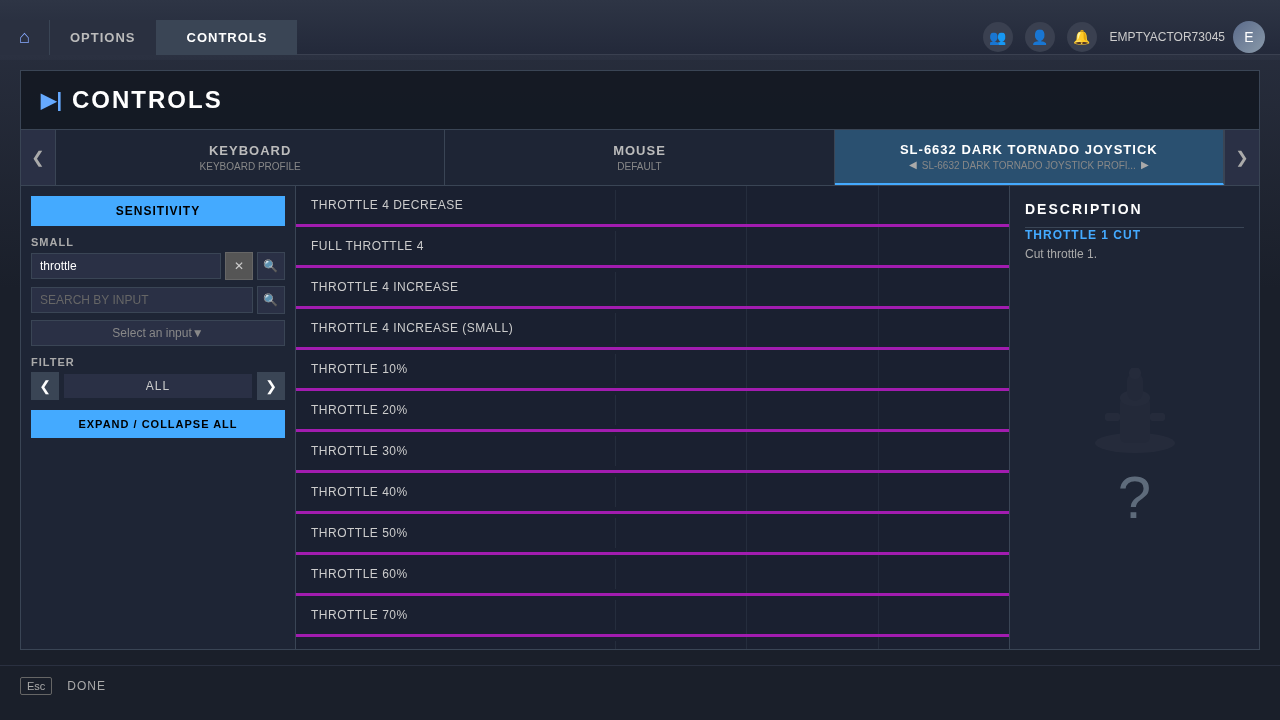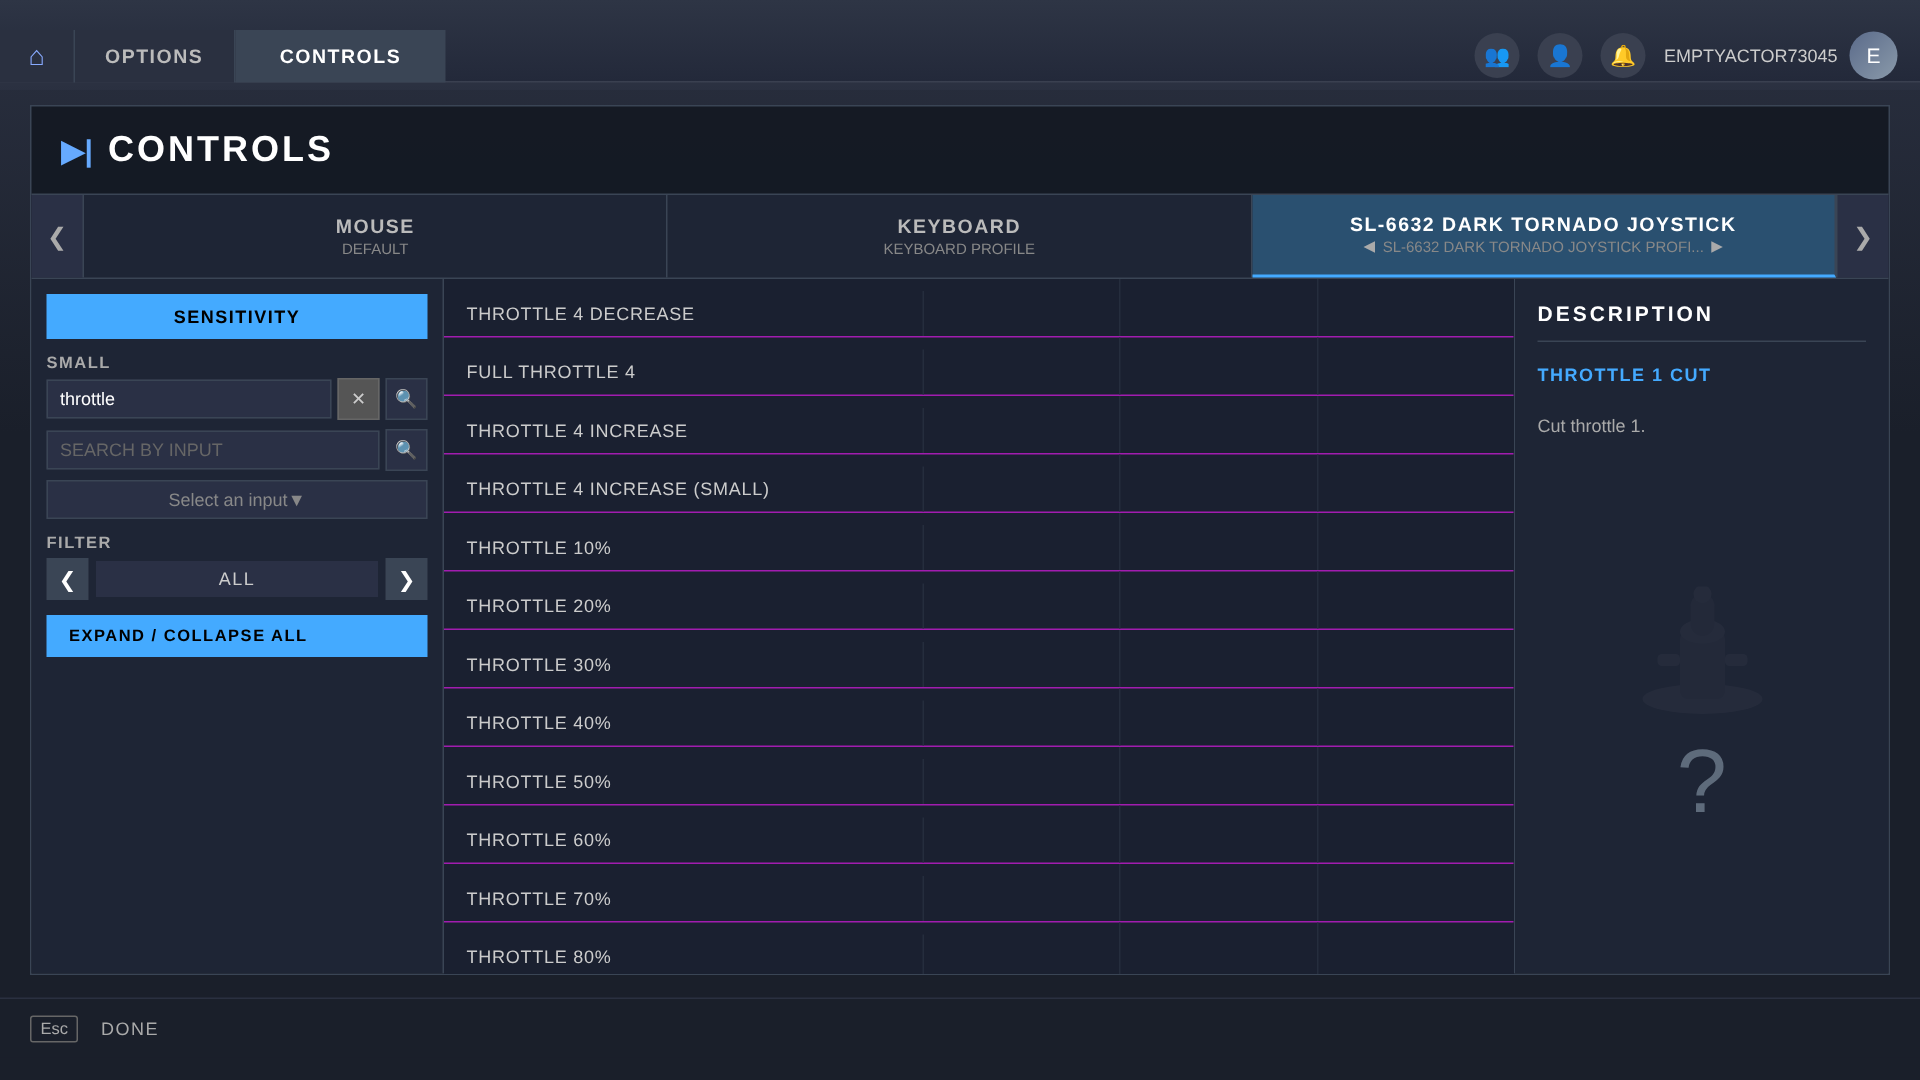--- a/index.html
+++ b/index.html
@@ -339,38 +339,38 @@
       letter-spacing: 1px;
     }
 
     .expand-collapse-btn {
       background: #4af;
       color: #000;
       font-weight: bold;
       font-size: 11px;
       letter-spacing: 1px;
       padding: 8px 15px;
-      text-align: left;
+      text-align: center;
       cursor: pointer;
     }
 
     
     .table-area {
       flex: 1;
       overflow-y: auto;
       background: #1a2030;
     }
     .table-area::-webkit-scrollbar { width: 8px; }
     .table-area::-webkit-scrollbar-track { background: #1a2030; }
     .table-area::-webkit-scrollbar-thumb { background: #4a5565; }
 
     .control-row {
       display: flex;
-      align-items: flex-end;
-      border-bottom: 1px solid #a21caf;
+      align-items: center;
+      border-bottom: 3px solid #a21caf;
       min-height: 38px;
     }
     .control-name {
       width: 320px;
       padding: 8px 15px;
       font-size: 12px;
       color: #ccc;
       letter-spacing: 0.5px;
       border-right: 1px solid #252d3d;
     }
@@ -385,21 +385,20 @@
     .control-binding:last-child { border-right: none; }
 
     
     .desc-panel {
       width: 250px;
       background: #1e2535;
       border-left: 1px solid #3a4555;
       padding: 15px;
       display: flex;
       flex-direction: column;
-      gap: 15px;
     }
     .desc-title {
       font-size: 14px;
       font-weight: bold;
       color: #fff;
       letter-spacing: 2px;
       border-bottom: 1px solid #3a4555;
       padding-bottom: 10px;
     }
     .desc-item-name {
@@ -494,26 +493,26 @@
 <div class="main-content">
 
   <div class="page-title">
     <span class="page-title-icon">▶|</span>
     <span class="page-title-text">CONTROLS</span>
   </div>
 
   <div class="device-tabs">
     <div class="tab-arrow">❮</div>
     <div class="tab-item">
+      <span class="tab-label">KEYBOARD</span>
+      <span class="tab-sublabel">KEYBOARD PROFILE</span>
+    </div>
+    <div class="tab-item">
       <span class="tab-label">MOUSE</span>
       <span class="tab-sublabel">DEFAULT</span>
-    </div>
-    <div class="tab-item">
-      <span class="tab-label">KEYBOARD</span>
-      <span class="tab-sublabel">KEYBOARD PROFILE</span>
     </div>
     <div class="tab-item active">
       <span class="tab-label">SL-6632 DARK TORNADO JOYSTICK</span>
       <div class="tab-sub-row">
         <span class="tab-sub-arrow">◀</span>
         <span class="tab-sublabel">SL-6632 DARK TORNADO JOYSTICK PROFI...</span>
         <span class="tab-sub-arrow">▶</span>
       </div>
     </div>
     <div class="tab-arrow right">❯</div>

